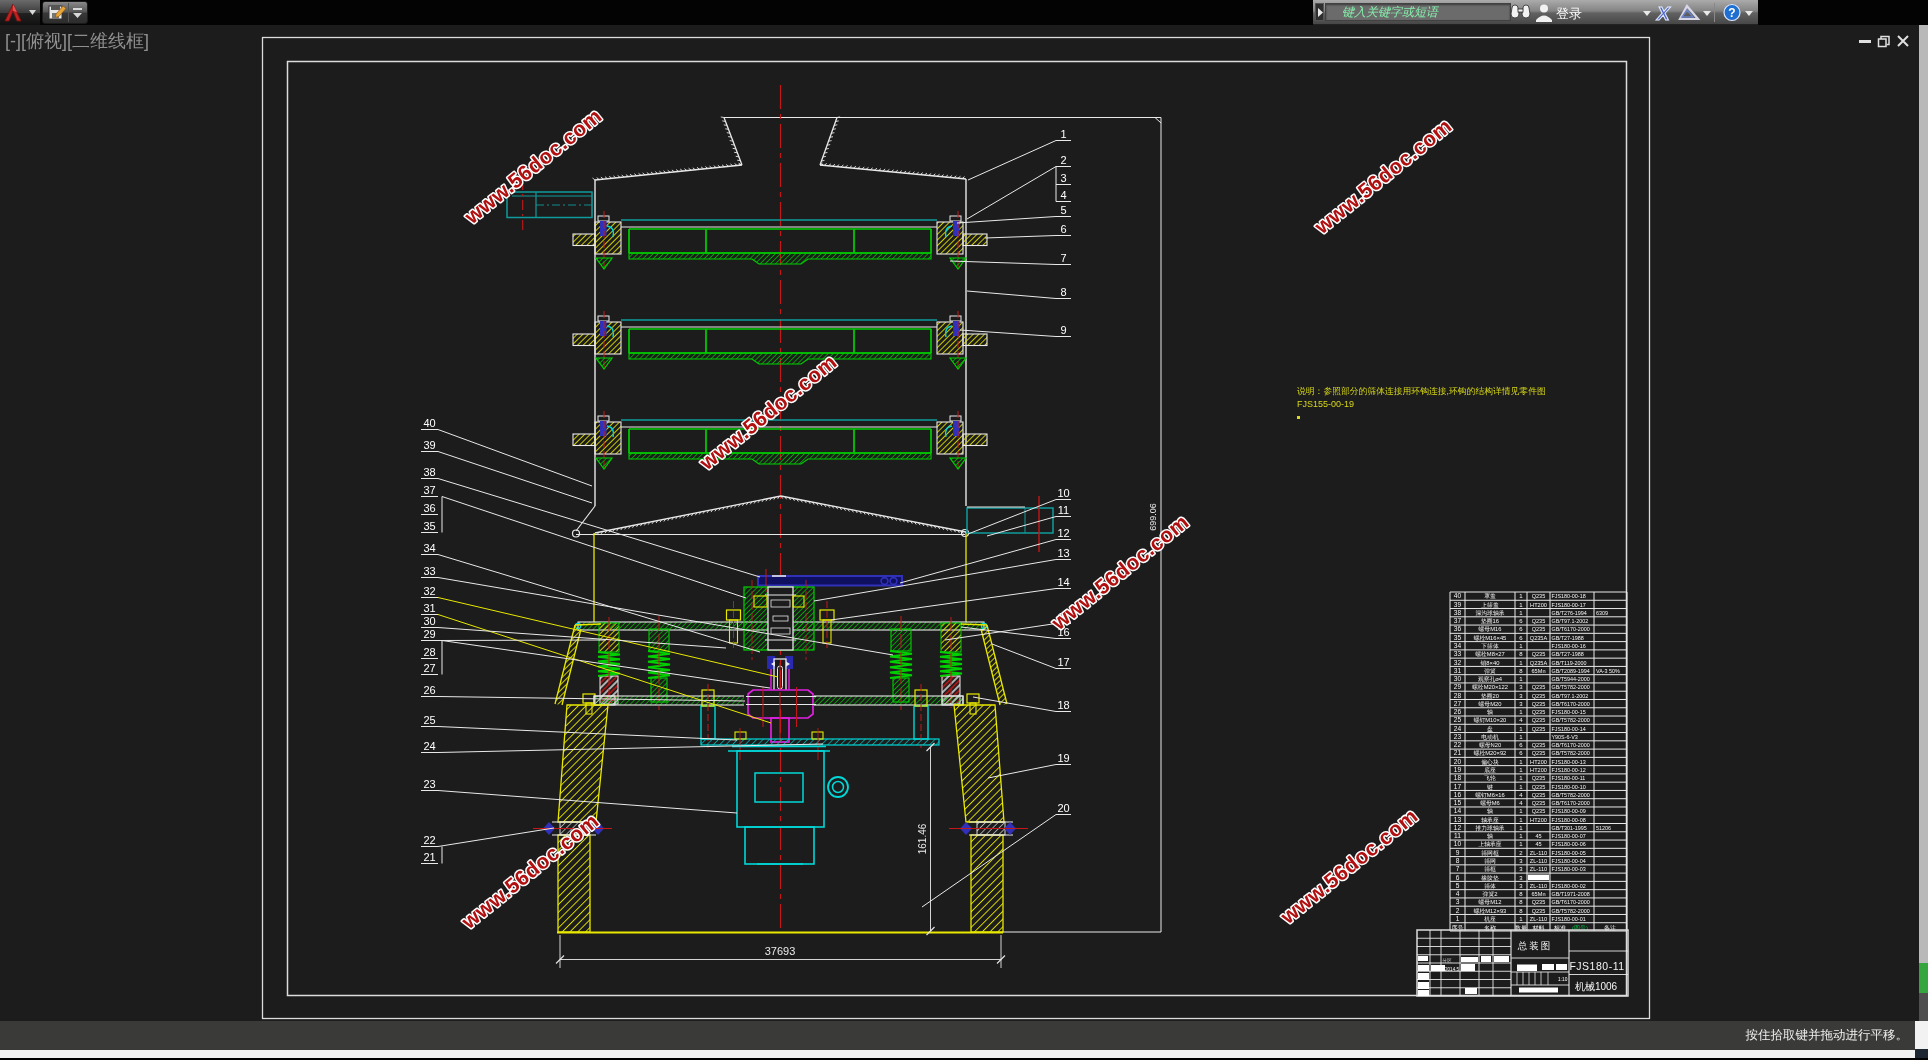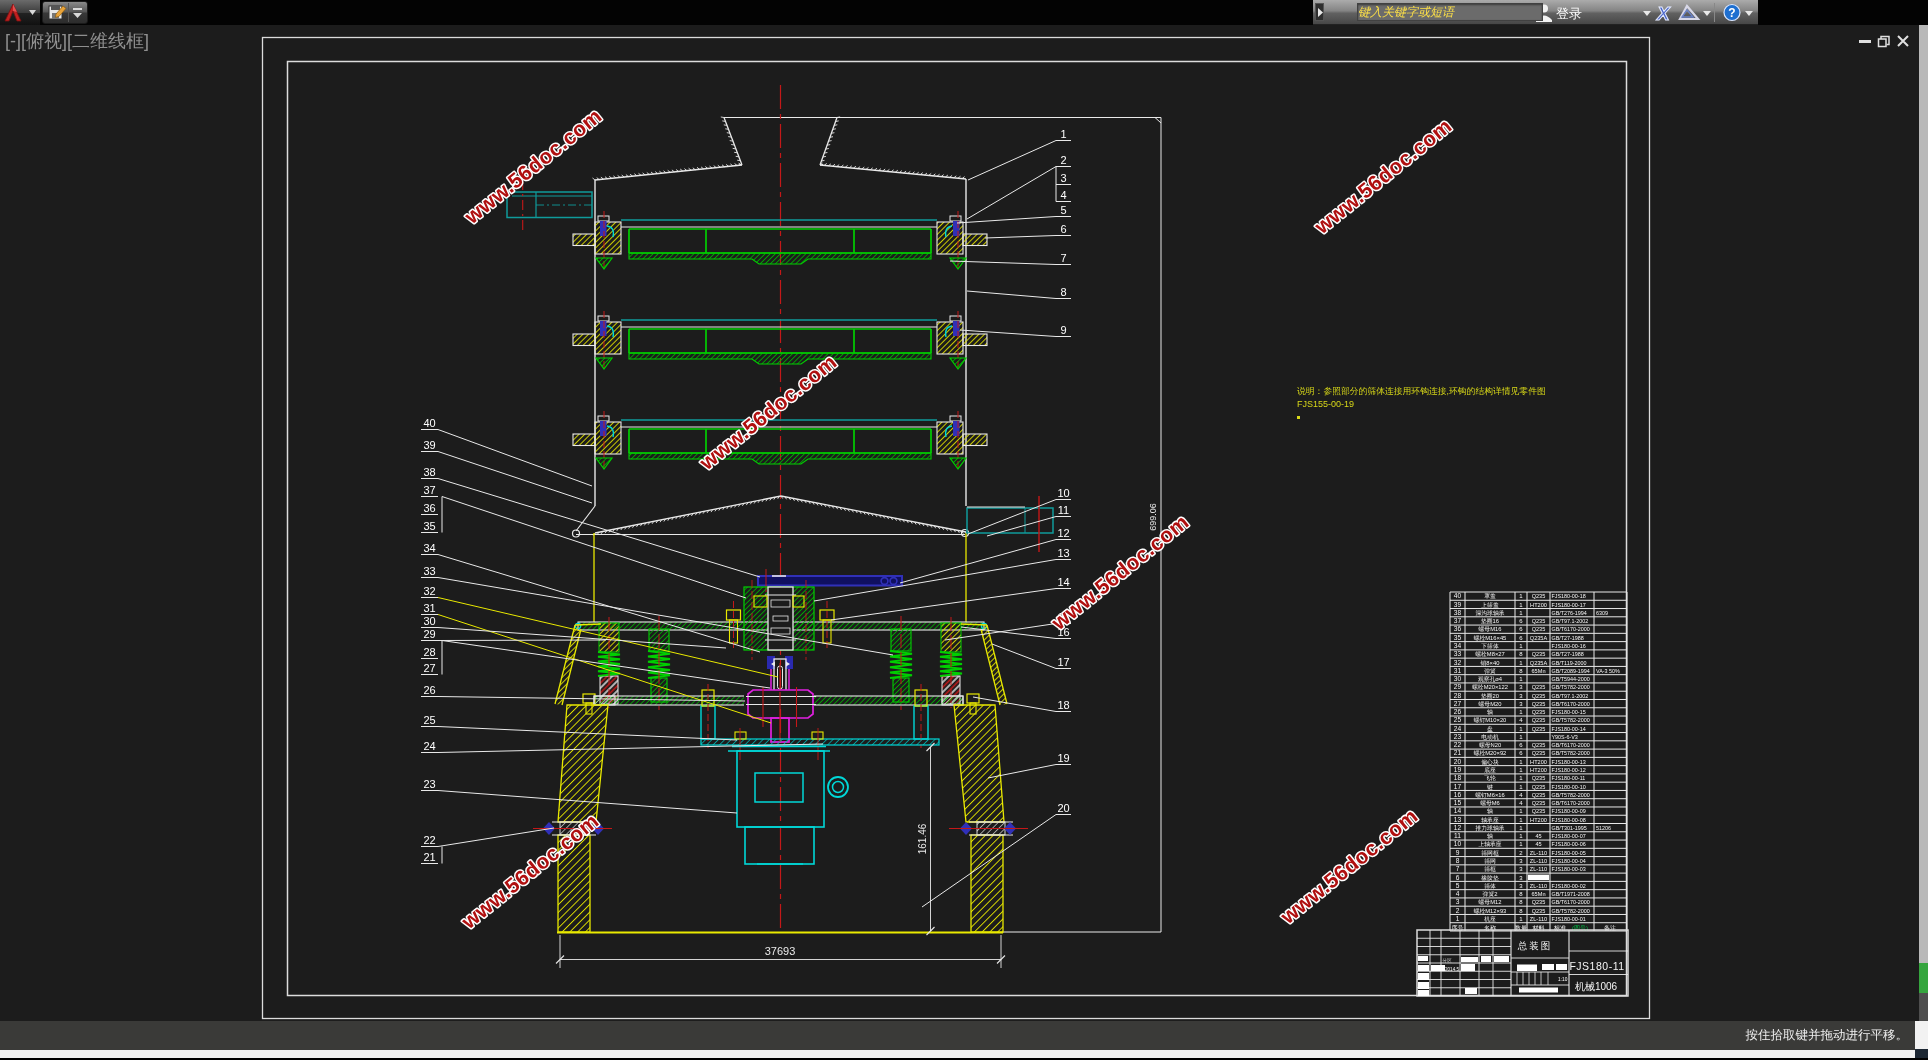--- a/index.html
+++ b/index.html
@@ -8,22 +8,22 @@
 #root { position:relative; width:1928px; height:1060px; background:#000; }
 #canvas { position:absolute; left:0; top:25px; width:1919px; height:996px; background:#1c1c1c; }
 #topbar { position:absolute; left:0; top:0; width:1928px; height:25px; background:#030303; }
 .abtn { position:absolute; left:0; top:0; width:40px; height:25px;
   background:linear-gradient(#6b6b6b,#3c3c3c 50%,#222 51%,#111); }
 .grp { position:absolute; left:42px; top:1px; width:46px; height:23px; border-radius:3px;
   background:linear-gradient(#8a8a8a,#555 48%,#383838 52%,#2c2c2c); border:1px solid #1a1a1a; }
 #qat { position:absolute; left:1313px; top:0px; width:445px; height:25px;
   background:linear-gradient(#ababab,#848484 45%,#616161 55%,#474747); border-bottom:1px solid #222; }
 #sfield { position:absolute; left:12px; top:3px; width:186px; height:18px; background:#6b6b6b;
-  border:1px solid #414141; box-shadow:inset 0 1px 2px #3c3c3c; color:#fde047;
-  font-style:italic; font-size:12px; line-height:17px; padding-left:0;margin-left:32px; }
+  border:1px solid #414141; box-shadow:inset 0 1px 2px #3c3c3c; color:#86efac;
+  font-style:italic; font-size:12px; line-height:17px; padding-left:16px; }
 #vptext { position:absolute; left:5px; top:29px; color:#8f8f8f; font-size:18px; }
 #statusbar { position:absolute; left:0; top:1021px; width:1928px; height:29px; background:#3a3a38;font-family:Liberation Serif, serif; }
 #statustext { position:absolute; right:20px; top:6px; color:#f0f0f0; font-size:12.5px; }
 #bstrip { position:absolute; left:0; top:1050px; width:1915px; height:8px; background:#f2f2f2; }
 #bcorner { position:absolute; left:1915px; top:1049px; width:13px; height:9px; background:#1c2733; }
 #sbar { position:absolute; left:1919px; top:25px; width:9px; height:996px; background:#b9b9b9; }
 #sgreen { position:absolute; left:1919px; top:963px; width:9px; height:30px; background:#35a53e; }
 #sdark { position:absolute; left:1919px; top:993px; width:9px; height:28px; background:#4e4e4e; }
 svg { position:absolute; left:0; top:0; opacity:0.999; }
 </style>

